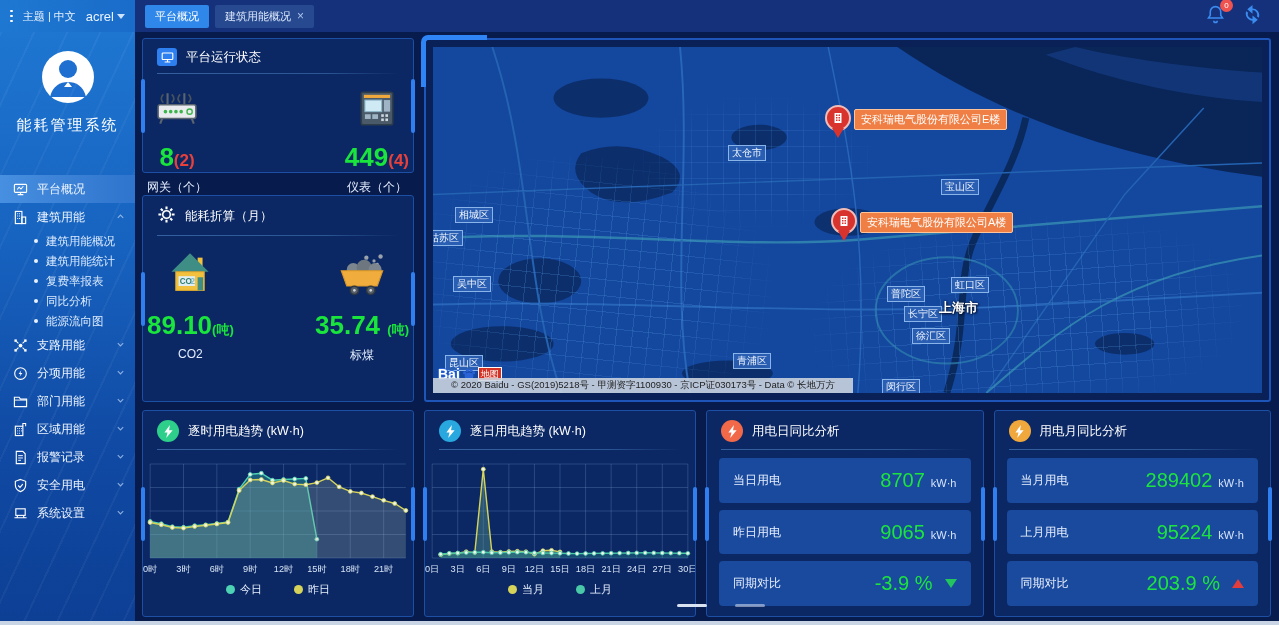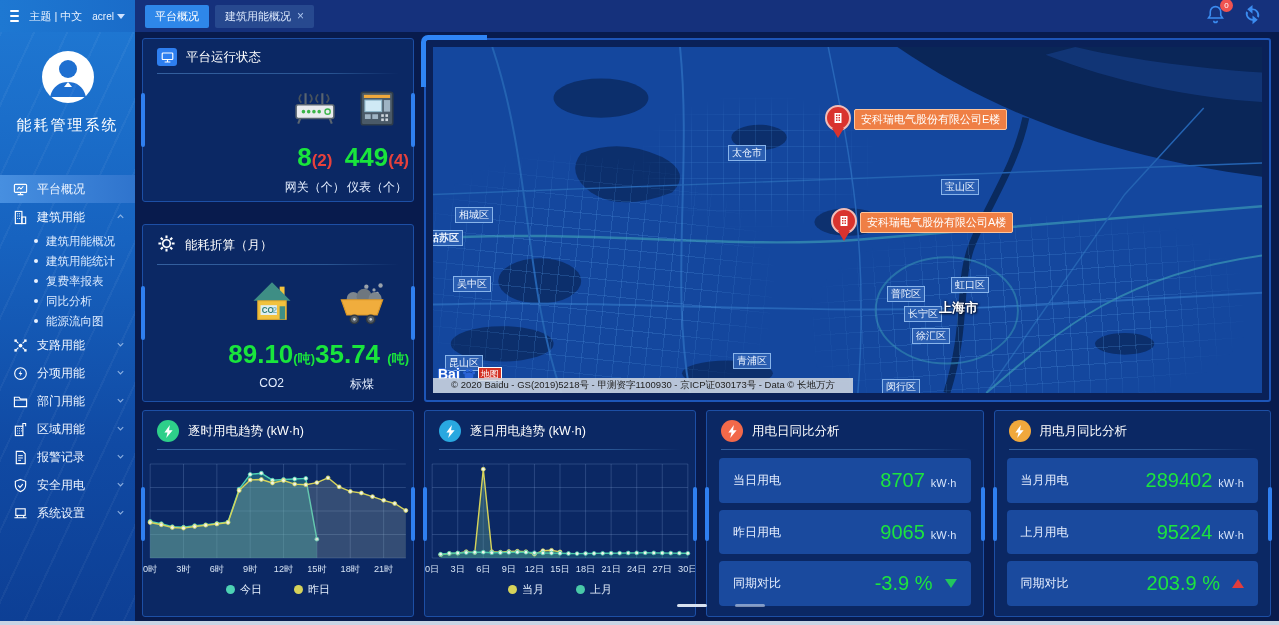--- a/index.html
+++ b/index.html
@@ -5,21 +5,21 @@
   * { margin:0; padding:0; box-sizing:border-box; }
   html,body { width:1279px; height:625px; overflow:hidden; }
   body { font-family:"Liberation Sans","DejaVu Sans",sans-serif; background:#071843; color:#fff; position:relative; }
 
   
   .topbar { height:32px; display:flex; align-items:center; background:#15317c; }
   .topbar-left { width:135px; height:32px; background:linear-gradient(90deg,#1e78d2,#1a6cc9); display:flex; align-items:center; padding:0 10px; gap:10px; flex:0 0 135px; }
   .burger { width:18px; cursor:pointer; }
   .burger span { display:block; height:2px; background:#fff; margin:3px 0; border-radius:1px; }
   .theme-label { font-size:11px; color:#eaf3ff; white-space:nowrap; }
-  .user-box { font-size:10px; color:#eaf3ff; display:flex; align-items:center; gap:3px; cursor:pointer; }
+  .user-box { font-size:13px; color:#eaf3ff; display:flex; align-items:center; gap:3px; cursor:pointer; }
   .caret-down { width:0; height:0; border-left:4px solid transparent; border-right:4px solid transparent; border-top:5px solid #cfe2ff; }
   .tab-bar { display:flex; gap:6px; margin-left:10px; }
   .tab { font-size:11px; padding:4px 10px; border-radius:2px; background:#27498f; color:#dbe8fc; cursor:pointer; display:flex; align-items:center; gap:6px; }
   .tab.active { background:#2e87e9; color:#fff; }
   .tab .tab-close { color:#a9c3ec; font-size:12px; line-height:1; }
   .topbar-right { margin-left:auto; display:flex; align-items:center; gap:16px; padding-right:16px; }
   .bell-wrap { position:relative; cursor:pointer; }
   .badge { position:absolute; top:-5px; right:-7px; background:#ef5350; color:#fff; font-size:8px; min-width:13px; height:13px; border-radius:7px; display:flex; align-items:center; justify-content:center; }
   .refresh-wrap { cursor:pointer; }
 
@@ -44,21 +44,21 @@
   
   .panel { background:#0b2864; border:1px solid #1d4fa5; border-radius:3px; position:relative; }
   .panel::before,.panel::after { content:""; position:absolute; width:4px; height:54px; top:50%; transform:translateY(-50%); background:#2f7ff0; border-radius:2px; }
   .panel::before { left:-2px; } .panel::after { right:-2px; }
   .panel-head { display:flex; align-items:center; gap:9px; padding:9px 14px 7px; }
   .panel-title { font-size:12.5px; color:#fff; }
   .head-line { height:1px; background:linear-gradient(90deg,#34609f,#2a5694 70%,transparent); margin:0 14px; }
   .ico-sq { width:20px; height:18px; background:#2e7ff0; border-radius:3px; display:flex; align-items:center; justify-content:center; }
   .bolt-ico { width:22px; height:22px; border-radius:50%; display:flex; align-items:center; justify-content:center; }
 
-  .stats-grid { display:flex; justify-content:flex-end; padding:14px 4px 6px; text-align:center; }
+  .stats-grid { display:flex; justify-content:space-between; padding:14px 4px 6px; text-align:center; }
   .stat-val { font-size:26px; font-weight:bold; color:#19e53c; margin-top:8px; }
   .stat-alert { font-size:17px; color:#e8413c; font-weight:bold; }
   .stat-unit { font-size:13px; color:#19e53c; font-weight:bold; }
   .stat-label { font-size:12px; color:#e2ecfd; margin-top:6px; }
 
   
   .map-panel { flex:1; position:relative; border:2px solid #1d55b8; background:#0a2158; border-radius:3px; padding:7px; }
   .map-corner { position:absolute; top:-5px; left:-5px; width:66px; height:52px; border-top:5px solid #2f85f5; border-left:5px solid #2f85f5; border-top-left-radius:7px; }
   .map-viewport { position:absolute; inset:7px; overflow:hidden; background:#14479e; }
   .street-grid { position:absolute; background:repeating-linear-gradient(90deg,rgba(80,150,225,.25) 0 1px,transparent 1px 16px),repeating-linear-gradient(0deg,rgba(80,150,225,.25) 0 1px,transparent 1px 16px); -webkit-mask-image:radial-gradient(ellipse at center,#000 40%,transparent 75%); mask-image:radial-gradient(ellipse at center,#000 40%,transparent 75%); }
@@ -273,21 +273,21 @@
               <path d="M2 3.5l3 3 3-3" fill="none" stroke="#a8c6ee" stroke-width="1.3"></path>
             </svg></span>
         </div>
       </div>
   </div>
 
   <div class="main">
     <div class="top-section">
       <div class="left-col">
 
-        <div class="panel" style="height:164px">
+        <div class="panel" style="height:135px">
           <div class="panel-head">
             <span class="ico-sq">
               <svg viewBox="0 0 16 16" width="13" height="13">
                   <rect x="1.5" y="2.5" width="13" height="8" rx="1" fill="none" stroke="#fff" stroke-width="1.4"></rect>
                   <path d="M8 10.5V13M4.5 13.5h7" stroke="#fff" stroke-width="1.4"></path>
                 </svg>
             </span>
             <span class="panel-title">平台运行状态</span>
           </div>
           <div class="head-line"></div>
@@ -409,21 +409,21 @@
             <path d="M839,212 C700,232 640,282 560,352" stroke="#2e7fae" stroke-width="2" fill="none"></path>
             <ellipse cx="520" cy="268" rx="72" ry="54" stroke="#2e7fae" stroke-width="2" fill="none" opacity=".75"></ellipse>
           </svg>
           <div class="street-grid" style="left:-20px;top:110px;width:360px;height:250px;transform:rotate(6deg)"></div>
           <div class="street-grid" style="left:380px;top:170px;width:430px;height:200px;transform:rotate(-4deg)"></div>
           <div class="street-grid" style="left:210px;top:50px;width:230px;height:130px;opacity:.7"></div>
           <div id="map-labels">
               <span class="district" style="left: 295px; top: 98px;">太仓市</span>
               <span class="district" style="left: 508px; top: 132px;">宝山区</span>
               <span class="district" style="left: 22px; top: 160px;">相城区</span>
-              <span class="district" style="left: -8px; top: 183px; font-weight: bold;">姑苏区</span>
+              <span class="district" style="left: -8px; top: 183px;">姑苏区</span>
               <span class="district" style="left: 20px; top: 229px;">吴中区</span>
               <span class="district" style="left: 12px; top: 308px;">昆山区</span>
               <span class="district" style="left: 300px; top: 306px;">青浦区</span>
               <span class="district" style="left: 518px; top: 230px;">虹口区</span>
               <span class="district" style="left: 454px; top: 239px;">普陀区</span>
               <span class="district" style="left: 471px; top: 259px;">长宁区</span>
               <span class="district" style="left: 479px; top: 281px;">徐汇区</span>
               <span class="district" style="left: 449px; top: 332px;">闵行区</span>
               <span class="city-label" style="left: 506px; top: 252px;">上海市</span>
               <div class="map-marker" style="left: 405px; top: 92px;">

